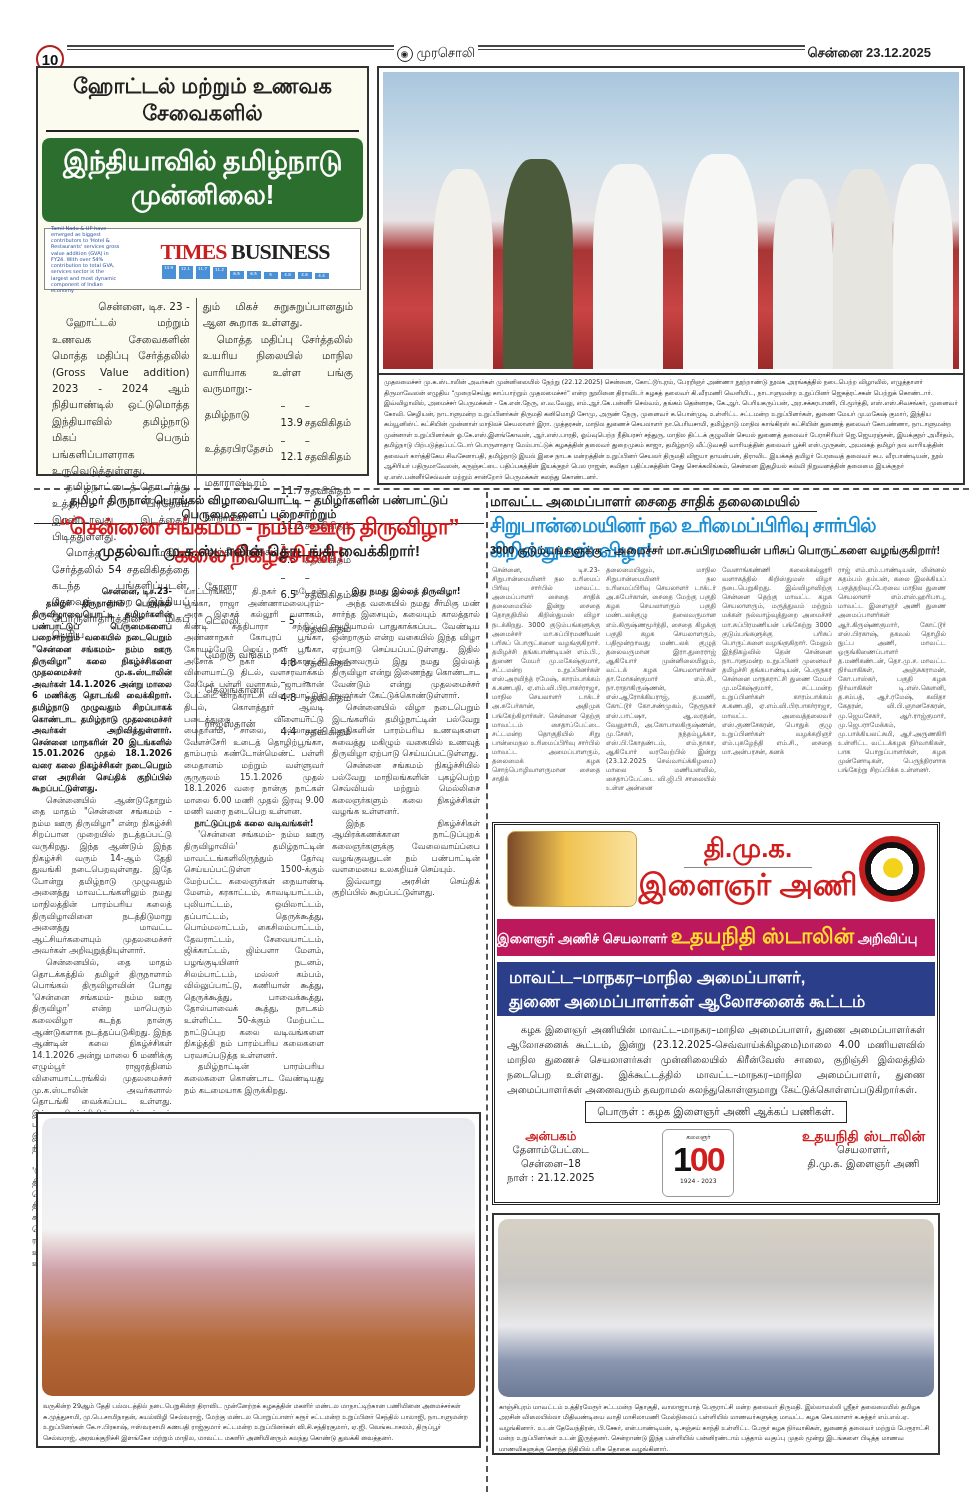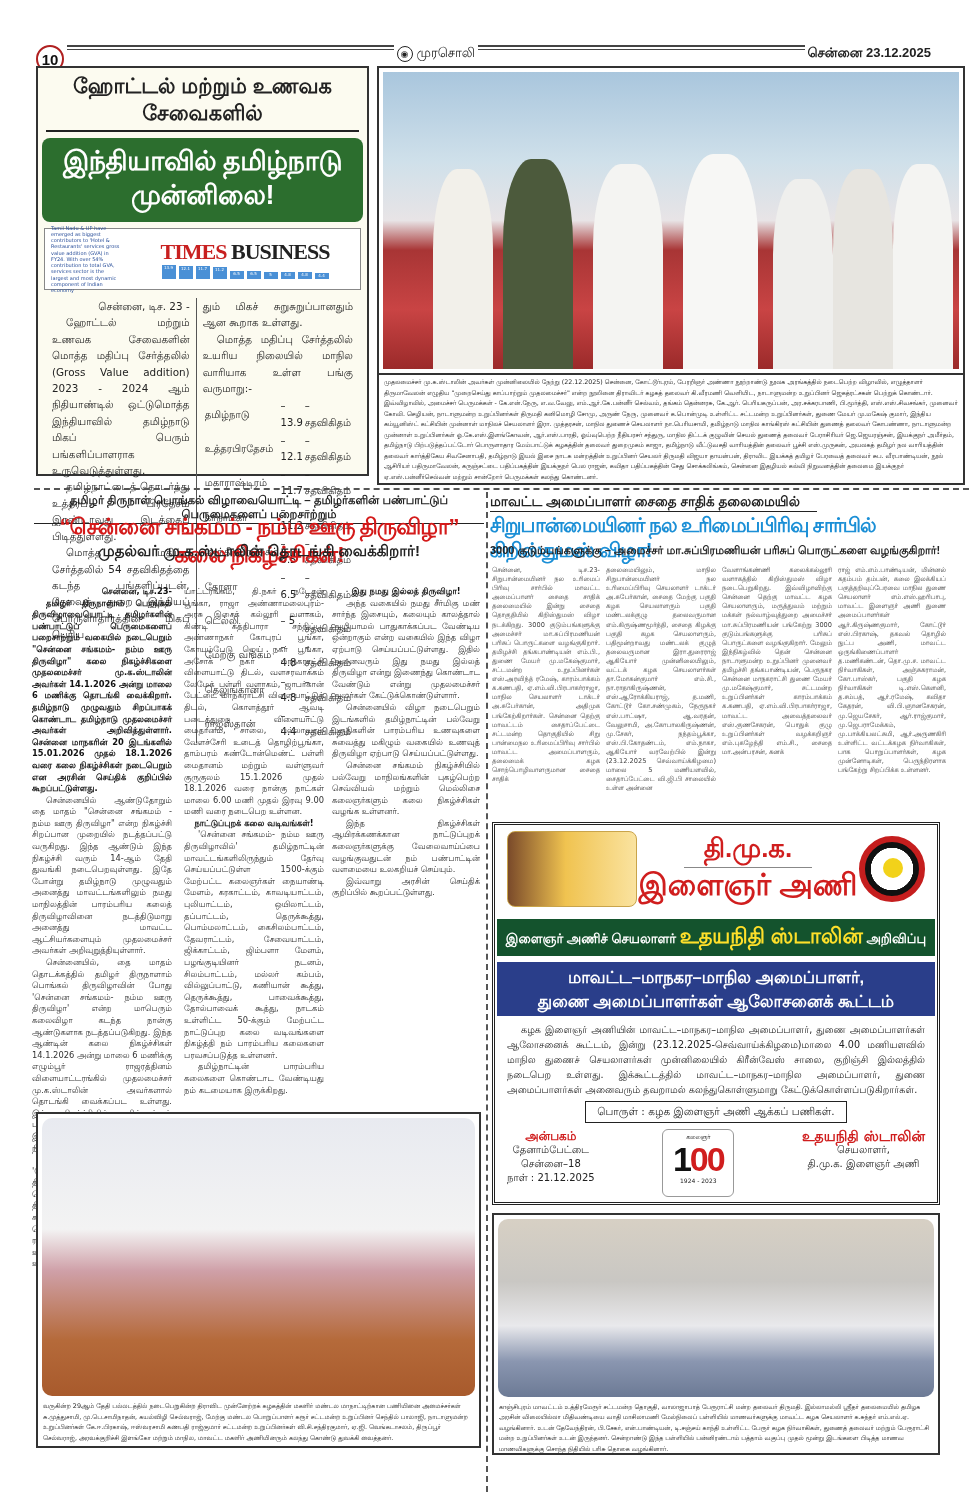--- a/index.html
+++ b/index.html
@@ -44,23 +44,23 @@
 .col .sh{font-weight:bold;text-align:center;display:block;color:#111}
 .col3{font-size:6.6px;line-height:9.1px;text-align:justify;color:#444}
 .ad{left:492px;top:822px;width:448px;height:383px;border:3px double #222;background:#fff}
 .ad-top{display:flex;align-items:center;height:88px;padding:4px 12px}
 .ad-photo{width:130px;height:76px;border-radius:8px;background:linear-gradient(90deg,#7a4a2a 0%,#f0c350 45%,#fae3a0 100%);border:1px solid #c9a44a}
 .ad-title{flex:1;text-align:center}
 .ad-t1{font:bold 26px "Liberation Sans",sans-serif;color:#d01e1e;border-bottom:1px solid #888;display:inline-block;padding:0 20px}
 .ad-t2{font:bold 30px "Liberation Sans",sans-serif;color:#d01e1e}
 .ad-logo{width:66px;height:66px;border-radius:50%;border:6px solid #c51e1e;background:radial-gradient(circle,#fff 0%,#fff 55%,#111 56%,#111 100%);position:relative}
 .ad-logo::after{content:"";position:absolute;left:18px;top:16px;width:20px;height:20px;border-radius:50%;background:#f2d21a}
-.ad-red{margin:6px 2px 0;background:#14532d;color:#fff;text-align:center;font:bold 13px "Liberation Sans",sans-serif;padding:5px 0}
+.ad-red{margin:6px 2px 0;background:#be185d;color:#fff;font:bold 13px "Liberation Sans",sans-serif;padding:5px 0}
 .ad-red .big{color:#ffe02a;font-size:21px}
-.ad-blue{margin:6px 2px 0;background:#2a3e8a;color:#fff;text-align:center;font:bold 16.5px "Liberation Sans",sans-serif;line-height:24px;padding:3px 4px}
+.ad-blue{margin:6px 2px 0;background:#2a3e8a;color:#fff;font:bold 16.5px "Liberation Sans",sans-serif;line-height:24px;padding:3px 12px}
 .ad-body{padding:6px 12px 0;font-size:9.6px;line-height:15px;text-align:justify;text-indent:14px}
 .ad-bot{border:1.5px solid #222;width:262px;margin:4px auto 0;text-align:center;font-size:10.5px;padding:3px}
 .ad-foot{display:flex;justify-content:space-between;align-items:flex-start;padding:6px 12px 0}
 .ad-f1{text-align:center;font-size:10px;line-height:14px}
 .ad-f1 .n{color:#d01e1e;font-weight:bold;font-size:12px}
 .k100{width:72px;height:68px;border:1px solid #999;border-radius:6px;text-align:center;font-size:6px;padding-top:3px}
 .k100 .num{font:bold 34px "Liberation Sans",sans-serif;color:#d01e1e;line-height:36px;letter-spacing:-2px}
 .k100 .num span{color:#111}
 .ad-f3{text-align:center;font-size:10px;line-height:14px}
 .ad-f3 .n{color:#d01e1e;font-weight:bold;font-size:14px}

